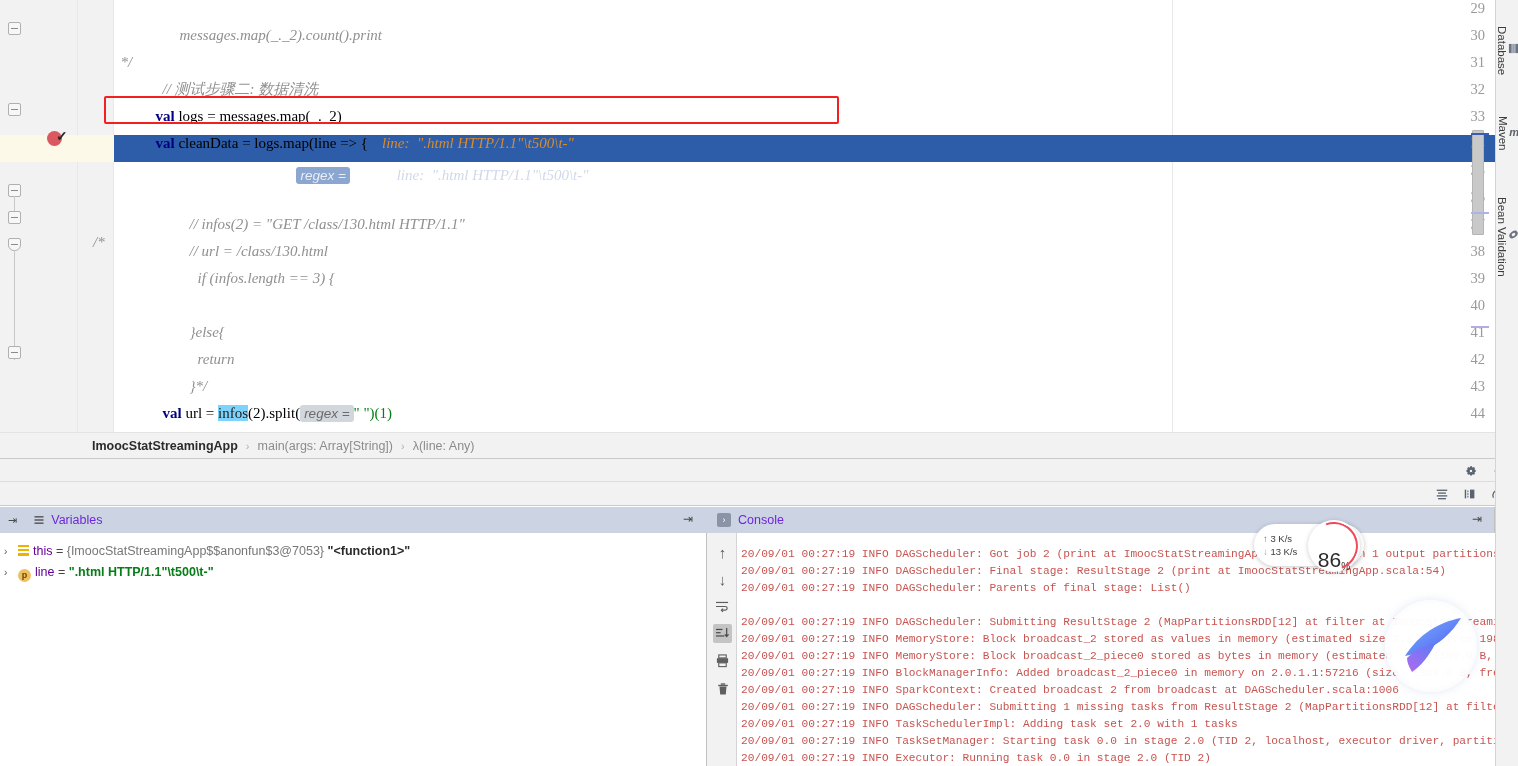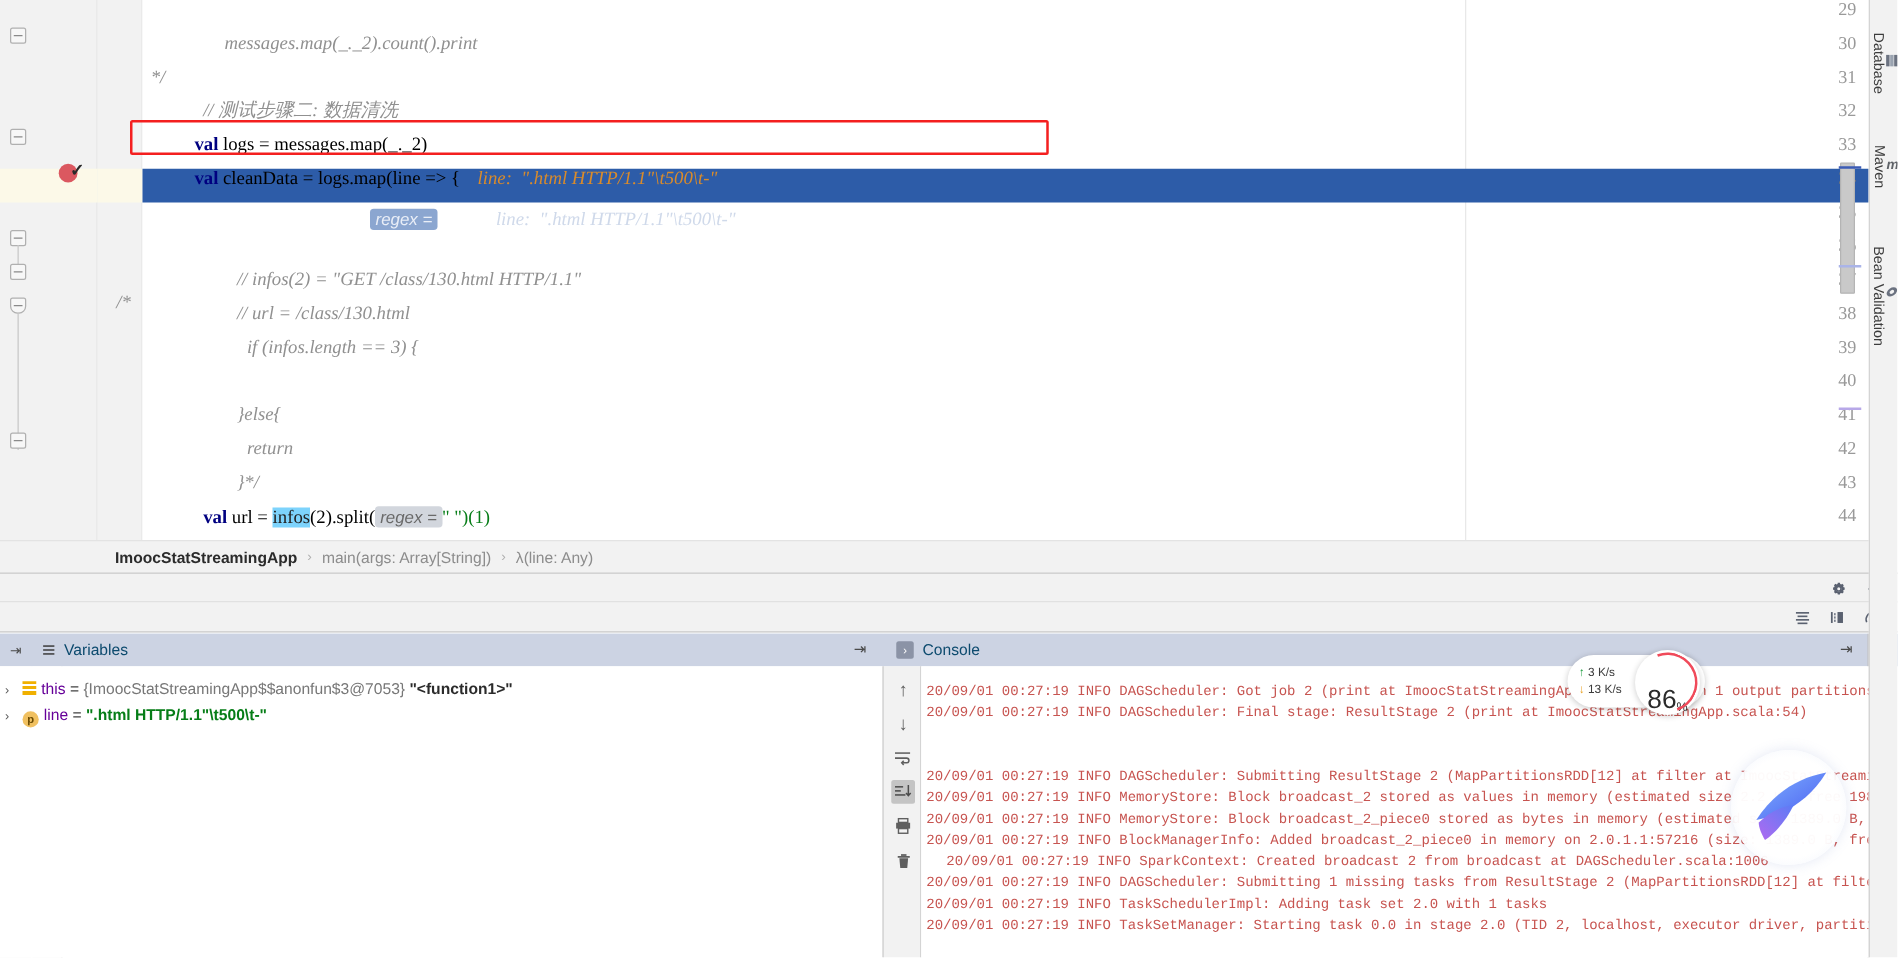--- a/index.html
+++ b/index.html
@@ -162,21 +162,21 @@
     background: #ccd3e3;
   }
   .vars-hdr {
     position: absolute; left: 0; top: 0; width: 707px; height: 26px;
     background: #ccd3e3; display: flex; align-items: center;
   }
   .cons-hdr {
     position: absolute; left: 707px; top: 0; right: 0; height: 26px;
     background: #ccd3e3; display: flex; align-items: center;
   }
-  .hdr-label { font-size: 12.5px; color: #0c4a6e; }
+  .hdr-label { font-size: 12.5px; color: #6d28d9; }
   .hdr-pin { position: absolute; right: 8px; top: 5px; font-size: 12px; color: #4a4a4a; }
 
   
   .vars-body {
     position: absolute; left: 0; top: 533px; width: 707px; height: 233px;
     background: #ffffff; border-right: 1px solid #c0c0c0;
   }
   .vars-sidebar-a {
     position: absolute; left: 0; top: 533px; width: 25px; height: 233px;
     background: #f2f2f2;
@@ -555,28 +555,30 @@
           <path d="M4 5.2h8l-.8 9H4.8z" fill="#5f5f5f"></path>
         </svg>
     </span>
   </div>
 
   <div class="cons-right-edge"></div>
 
   <div class="cons-body">
     <div class="cons-line" style="top:13px;">20/09/01 00:27:19 INFO DAGScheduler: Got job 2 (print at ImoocStatStreamingApp.scala:54) with 1 output partitions</div>
     <div class="cons-line" style="top:30px;">20/09/01 00:27:19 INFO DAGScheduler: Final stage: ResultStage 2 (print at ImoocStatStreamingApp.scala:54)</div>
+    <div class="cons-line" style="top:47px;">20/09/01 00:27:19 INFO DAGScheduler: Parents of final stage: List()</div>
     <div class="cons-line" style="top:81px;">20/09/01 00:27:19 INFO DAGScheduler: Submitting ResultStage 2 (MapPartitionsRDD[12] at filter at ImoocStatStreamingApp.scala:52</div>
     <div class="cons-line" style="top:98px;">20/09/01 00:27:19 INFO MemoryStore: Block broadcast_2 stored as values in memory (estimated size 2.2 KB, free 1988.6 MB)</div>
     <div class="cons-line" style="top:115px;">20/09/01 00:27:19 INFO MemoryStore: Block broadcast_2_piece0 stored as bytes in memory (estimated size 1389.0 B, free 1988.6 MB)</div>
     <div class="cons-line" style="top:132px;">20/09/01 00:27:19 INFO BlockManagerInfo: Added broadcast_2_piece0 in memory on 2.0.1.1:57216 (size: 1389.0 B, free: 1988.6 MB)</div>
-    <div class="cons-line" style="top:149px;margin-left:16px;">20/09/01 00:27:19 INFO SparkContext: Created broadcast 2 from broadcast at DAGScheduler.scala:1006</div>
+    <div class="cons-line" style="top:149px;">20/09/01 00:27:19 INFO SparkContext: Created broadcast 2 from broadcast at DAGScheduler.scala:1006</div>
     <div class="cons-line" style="top:166px;">20/09/01 00:27:19 INFO DAGScheduler: Submitting 1 missing tasks from ResultStage 2 (MapPartitionsRDD[12] at filter at ImoocStat</div>
     <div class="cons-line" style="top:183px;">20/09/01 00:27:19 INFO TaskSchedulerImpl: Adding task set 2.0 with 1 tasks</div>
     <div class="cons-line" style="top:200px;">20/09/01 00:27:19 INFO TaskSetManager: Starting task 0.0 in stage 2.0 (TID 2, localhost, executor driver, partition 0, ANY, 474</div>
+    <div class="cons-line" style="top:217px;">20/09/01 00:27:19 INFO Executor: Running task 0.0 in stage 2.0 (TID 2)</div>
   </div>
 
   <div class="right-strip">
     <div class="rs-item" style="top:6px; height:86px;">
       <span class="rs-ico">
         <svg width="11" height="11" viewBox="0 0 12 12">
             <rect x="1" y="1" width="3" height="10" fill="#6b7280"></rect>
             <rect x="4.5" y="1" width="3" height="10" fill="#9aa3b0"></rect>
             <rect x="8" y="1" width="3" height="10" fill="#6b7280"></rect>
           </svg>

